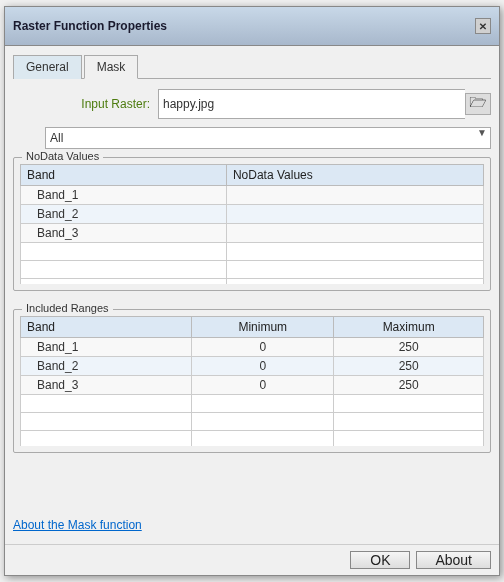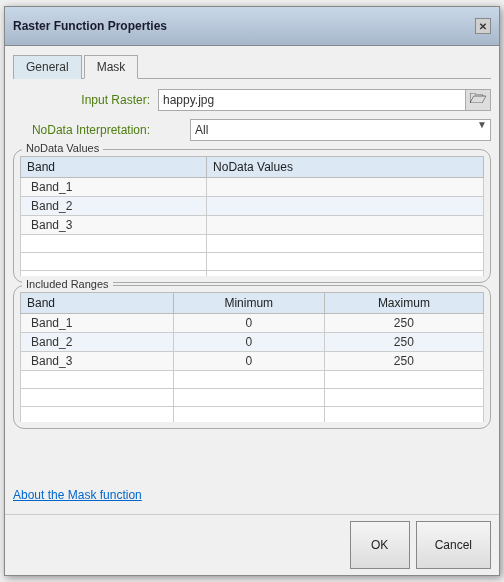--- a/index.html
+++ b/index.html
@@ -112,21 +112,21 @@
     }
 
     .input-with-button {
       display: flex;
       flex: 1;
       align-items: center;
     }
 
     .input-with-button input {
       flex: 1;
-      height: 22px;
+      height: 30px;
       border: 1px solid #aaa;
       border-right: none;
       background: white;
       padding: 2px 4px;
       font-size: 12px;
     }
 
     .browse-btn {
       width: 26px;
       height: 22px;
@@ -163,23 +163,23 @@
     .select-arrow {
       position: absolute;
       right: 4px;
       pointer-events: none;
       font-size: 10px;
       color: #555;
     }
 
     .group-box {
       border: 1px solid #aaa;
-      border-radius: 11px;
+      border-radius: 2px;
       padding: 6px;
-      margin-bottom: 2px;
+      margin-bottom: 18px;
       position: relative;
     }
 
     .group-box-label {
       position: absolute;
       top: -8px;
       left: 8px;
       background: #f0f0f0;
       padding: 0 4px;
       font-size: 11px;
@@ -196,21 +196,21 @@
       background: #dce8f4;
       border: 1px solid #bbb;
       padding: 3px 6px;
       text-align: left;
       font-weight: normal;
       color: #222;
     }
 
     .data-table td {
       border: 1px solid #ccc;
-      padding: 2px 10px;
+      padding: 2px 16px;
       color: #333;
       height: 18px;
     }
 
     .data-table tr:nth-child(odd) td {
       background: #f8f8f8;
     }
 
     .data-table tr:nth-child(even) td {
       background: #eef4fa;
@@ -237,22 +237,22 @@
     .button-bar {
       display: flex;
       justify-content: flex-end;
       padding: 6px 8px;
       border-top: 1px solid #ccc;
       background: #f0f0f0;
       gap: 6px;
     }
 
     .btn {
-      padding: 16px 18px;
-      font-size: 12px;
+      padding: 0 18px;
+      font-size: 14px;
       border: 1px solid #888;
       background: linear-gradient(to bottom, #f5f5f5, #ddd);
       cursor: pointer;
       color: #222;
       min-width: 60px;
     }
 
     .nodata-table-container {
       max-height: 120px;
       overflow: hidden;
@@ -284,21 +284,20 @@
       <span class="form-label">Input Raster:</span>
       <div class="input-with-button">
         <input type="text" class="form-input" value="happy.jpg" style="">
         <button class="browse-btn">
           <span>🗁</span>
         </button>
       </div>
     </div>
 
     <div class="form-row">
-      <span class="form-label">NoData Interpretation:</span>
       <div class="select-wrapper">
         <select class="form-select">
           <option>All</option>
           <option>Any</option>
         </select>
         <span class="select-arrow">▼</span>
       </div>
     </div>
 
     <div class="group-box">
@@ -390,15 +389,15 @@
       </div>
     </div>
 
     <div class="bottom-link">
       <a>About the Mask function</a>
     </div>
   </div>
 
   <div class="button-bar">
     <button class="btn">OK</button>
-    <button class="btn">Cancel</button>
+    <button class="btn">About</button>
   </div>
 </div>
 
 </body></html>

